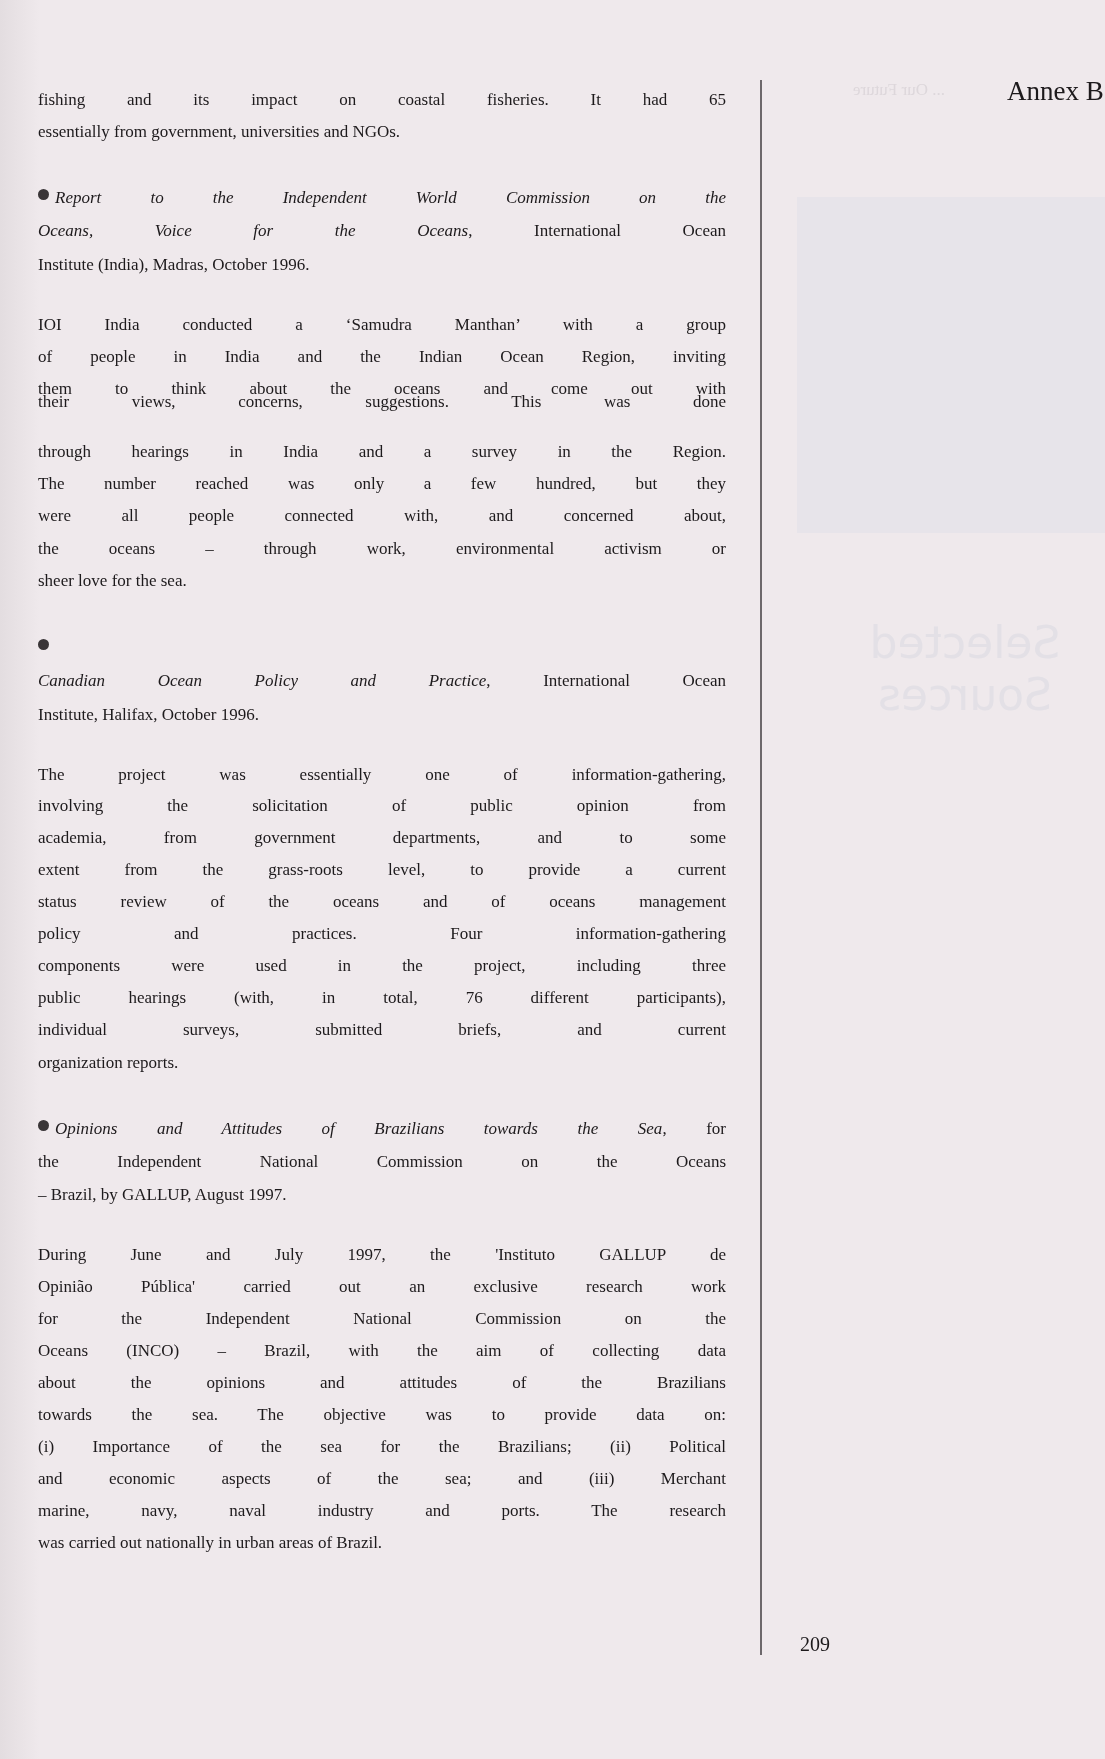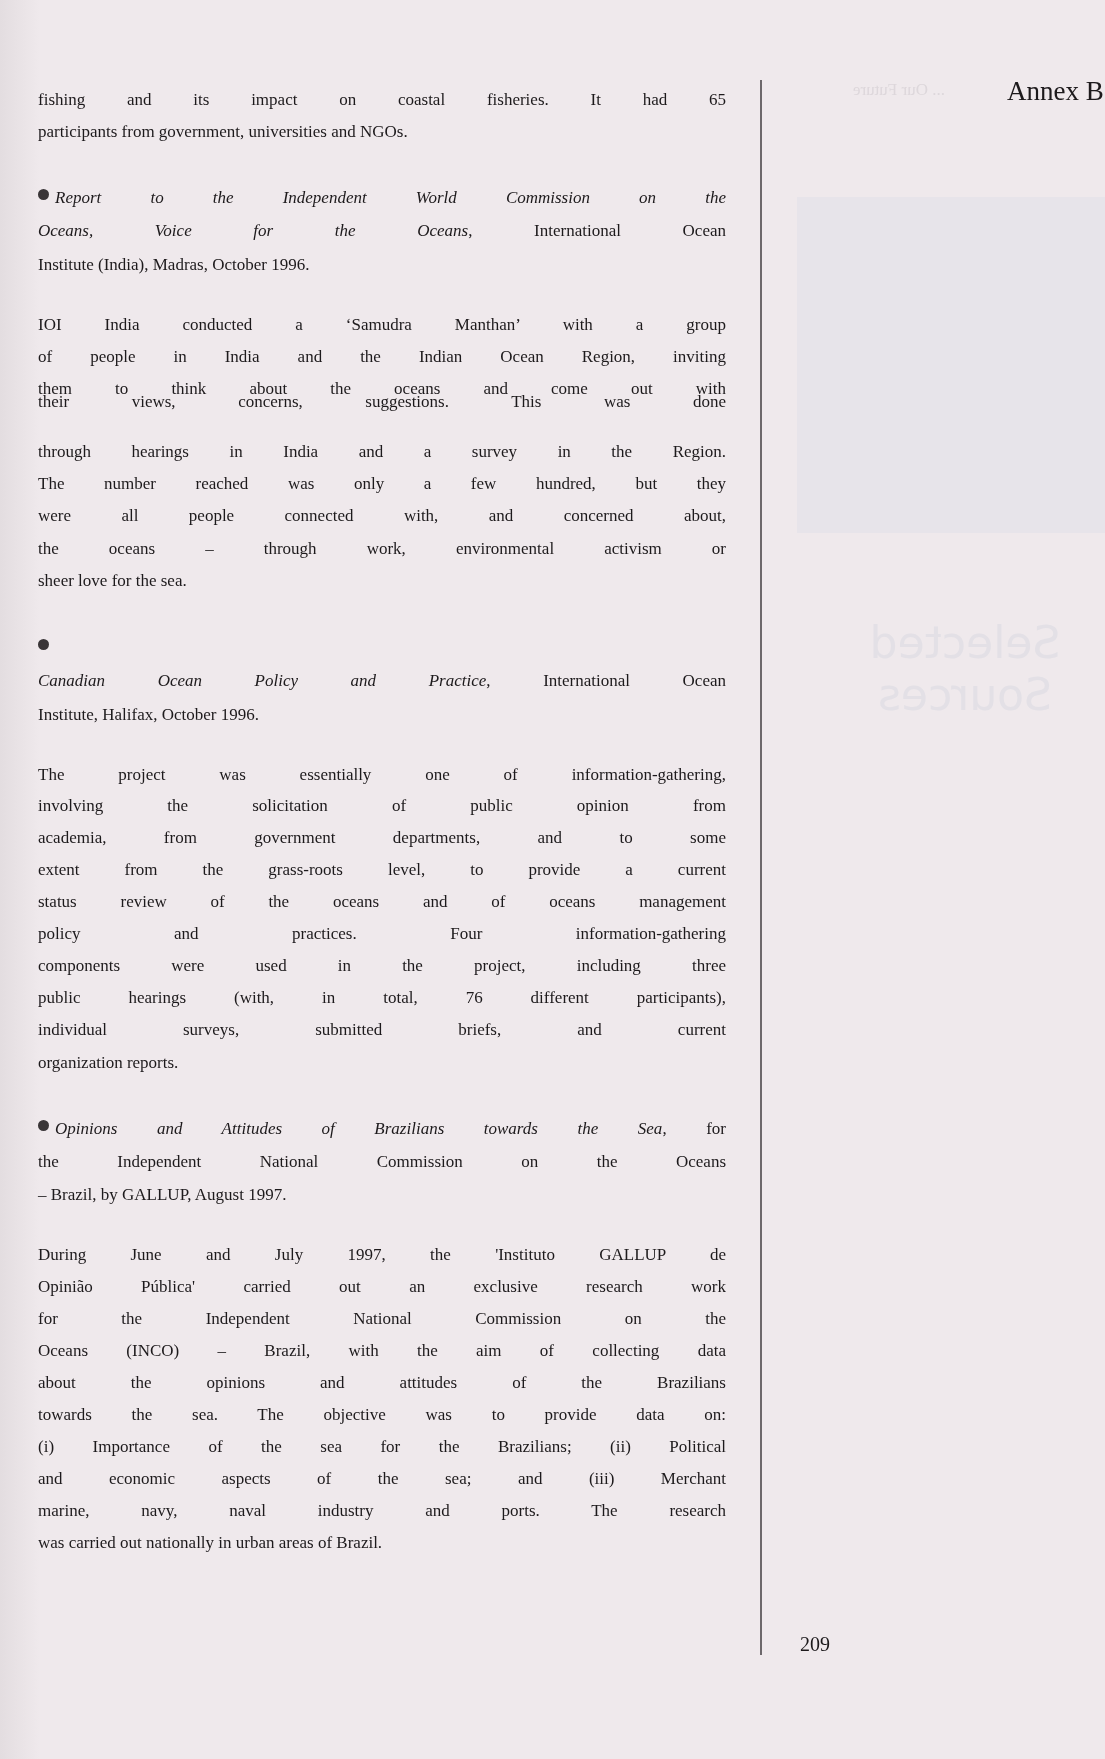--- a/index.html
+++ b/index.html
@@ -60,21 +60,21 @@
 <div class="bleed-title" style="top:617px">Selected</div>
 <div class="bleed-title" style="top:669px">Sources</div>
 
 <div class="rule"></div>
 <div class="running-head">Annex B</div>
 <div class="page-number">209</div>
 
 <main>
 
   <div class="line j" style="top:84px">fishing and its impact on coastal fisheries. It had 65</div>
-  <div class="line" style="top:116px">participants from government, universities and NGOs.</div>
+  <div class="line" style="top:116px">essentially from government, universities and NGOs.</div>
 
   <div class="line j" style="top:182px"><span class="bullet"></span><i>Report to the Independent World Commission on the</i></div>
   <div class="line j" style="top:215px"><i>Oceans, Voice for the Oceans</i><span>, International Ocean</span></div>
   <div class="line" style="top:249px">Institute (India), Madras, October 1996.</div>
 
   <div class="line j" style="top:309px">IOI India conducted a ‘Samudra Manthan’ with a group</div>
   <div class="line j" style="top:341px">of people in India and the Indian Ocean Region, inviting</div>
   <div class="line j" style="top:373px">them to think about the oceans and come out with</div>
   <div class="line j" style="top:386px">their views, concerns, suggestions. This was done</div>
   <div class="line j" style="top:436px">through hearings in India and a survey in the Region.</div>

